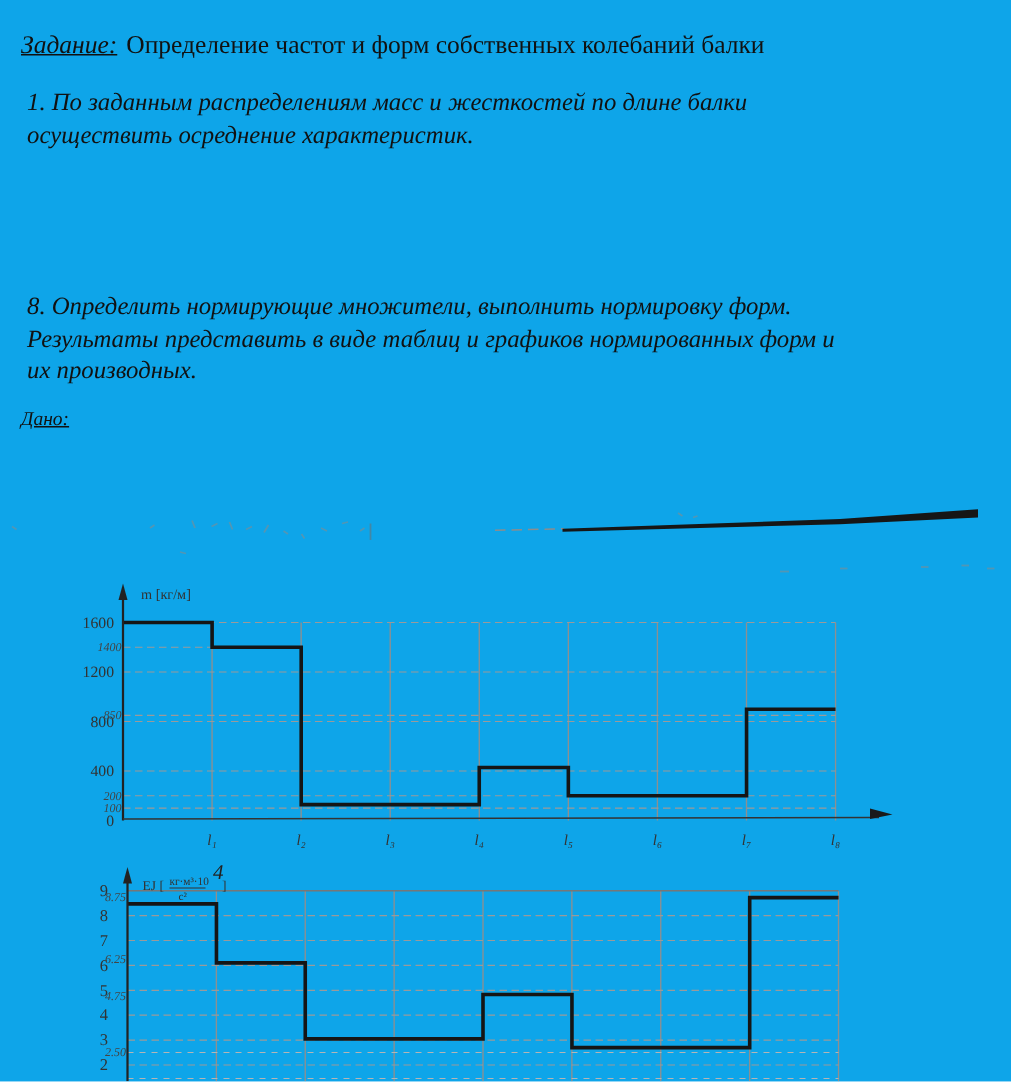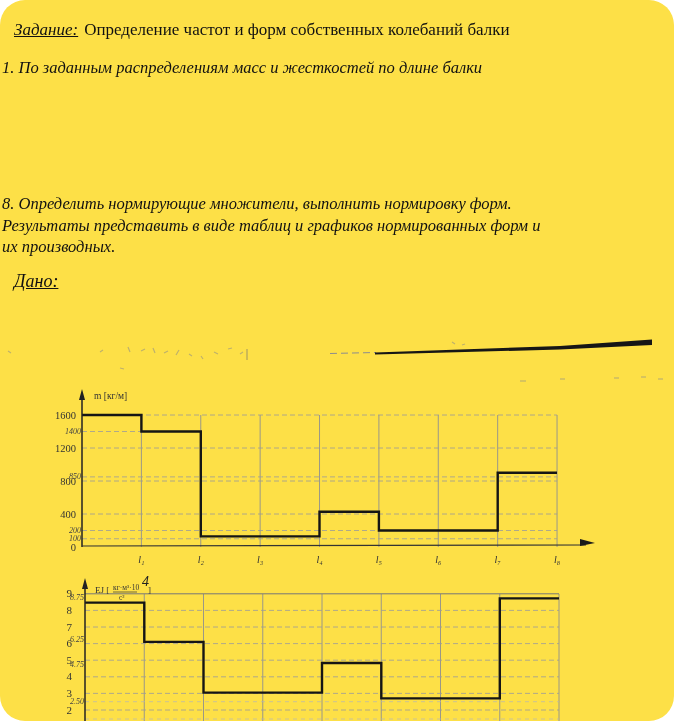--- a/index.html
+++ b/index.html
@@ -1,39 +1,40 @@
 <!DOCTYPE html>
 <html><head>
 <meta charset="utf-8">
 <style>
   html,body{margin:0;padding:0;background:#ffffff;}
-  .page{position:relative;width:674px;height:721px;background:#fde047;overflow:hidden;
-        font-family:"Liberation Serif","DejaVu Serif",serif;color:#111;border-radius:25px;}
+  .page{position:relative;width:674px;height:721px;background:#0ea5e9;overflow:hidden;
+        font-family:"Liberation Serif","DejaVu Serif",serif;color:#111;}
   .abs{position:absolute;}
   .title{left:14px;top:20px;font-size:17px;white-space:nowrap;}
   .u{text-decoration:underline;}
   .i{font-style:italic;}
   .title-rest{margin-left:6px;}
-  .para{left:2px;font-size:16.5px;font-style:italic;white-space:nowrap;}
+  .para{left:18px;font-size:16.5px;font-style:italic;white-space:nowrap;}
   .para .line{height:21.5px;line-height:21.5px;}
-  .given{left:14px;top:271px;font-size:18px;}
+  .given{left:14px;top:271px;font-size:13px;}
   svg{position:absolute;left:0;top:0;}
   .artifact{opacity:.55;}
 </style>
 </head>
 <body>
 
 <div class="page">
 
   <div class="abs title">
     <span class="u i">Задание:</span><span class="title-rest">Определение частот и форм собственных колебаний балки</span>
   </div>
 
   <div class="abs para" style="top:57px">
     <div class="line">1. По заданным распределениям масс и жесткостей по длине балки</div>
+    <div class="line">осуществить осреднение характеристик.</div>
   </div>
 
 
   <div class="abs para" style="top:193px">
     <div class="line">8. Определить нормирующие множители, выполнить нормировку форм.</div>
     <div class="line">Результаты представить в виде таблиц и графиков нормированных форм и</div>
     <div class="line">их производных.</div>
   </div>
 
   <div class="abs given u i">Дано:</div>

